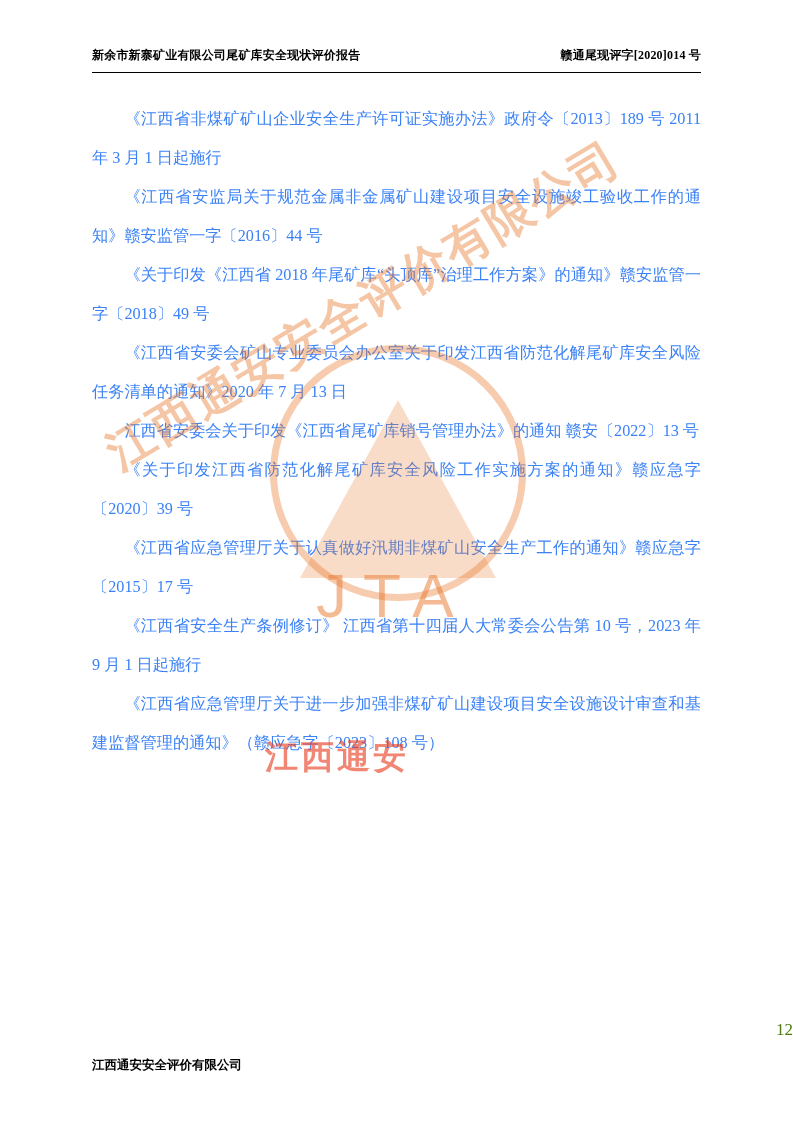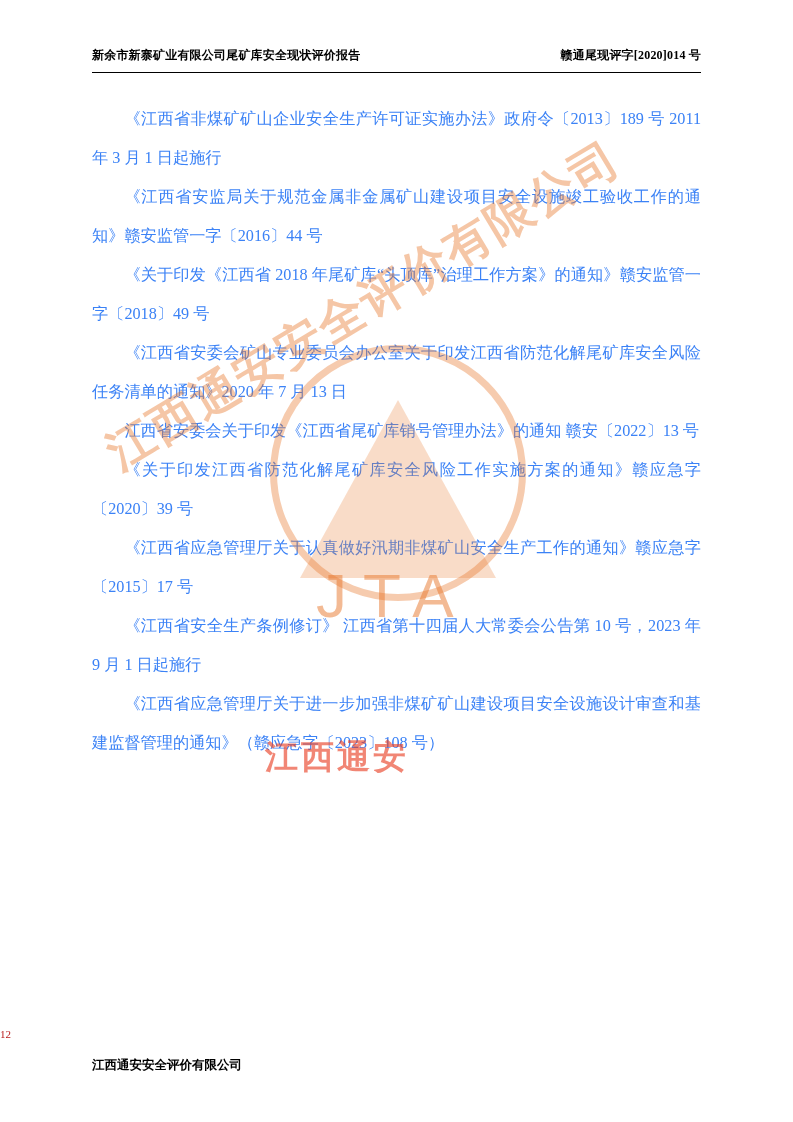--- a/index.html
+++ b/index.html
@@ -58,23 +58,23 @@
     text-indent: 2em;
     white-space: normal;
   }
 
   
   .page-number {
     position: absolute;
     bottom: 82px;
     left: 0;
     right: 0;
-    text-align: left;
-    font-size: 11px;
-    color: #b91c1c;
+    text-align: right;
+    font-size: 17px;
+    color: #4d7c0f;
   }
   .footer-company {
     position: absolute;
     bottom: 48px;
     left: 92px;
     font-size: 12.5px;
     font-weight: bold;
     color: #000;
   }
 

